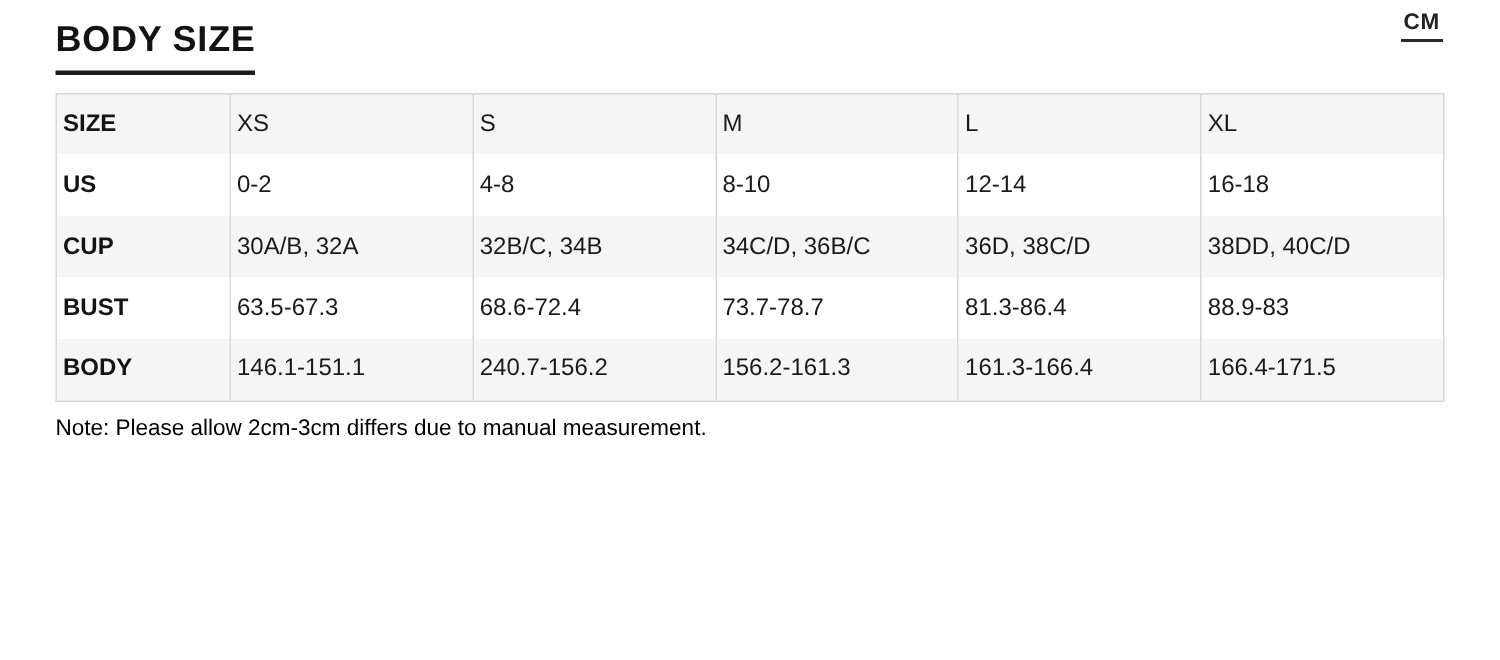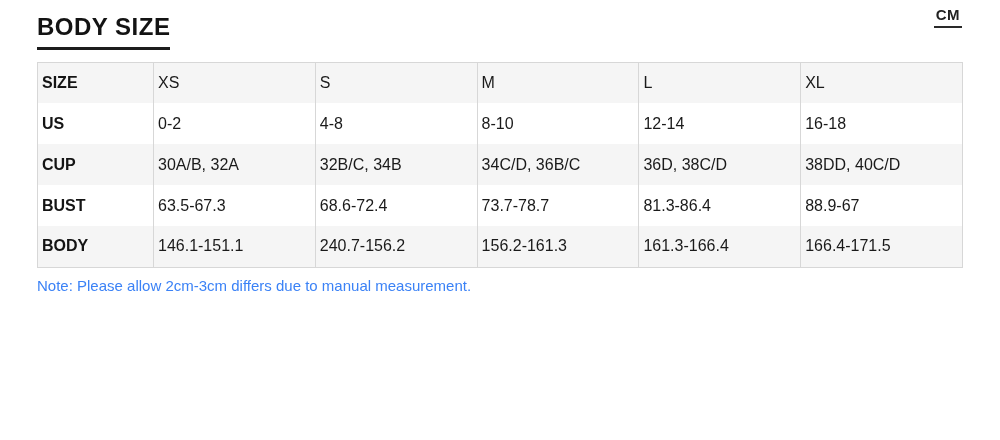--- a/index.html
+++ b/index.html
@@ -58,21 +58,21 @@
     white-space: nowrap;
   }
   .size-table th:first-child, .size-table td:first-child { border-left: none; }
   .size-table .row-label { font-weight: 700; color: #141414; }
   .size-table thead tr { background: #f5f5f5; }
   .size-table tbody tr:nth-child(even) { background: #f5f5f5; }
   .size-table tbody tr:nth-child(odd) { background: #ffffff; }
   .note-text {
     margin-top: 9px;
     font-size: 15px;
-    color: #3b82f6;
+    color: #000000;
   }
 </style>
 </head>
 <body>
 
 <div class="page">
 
   <div>
     <span class="page-title">BODY SIZE</span>
     <span class="unit-label">CM</span>
@@ -113,21 +113,21 @@
         <td>34C/D, 36B/C</td>
         <td>36D, 38C/D</td>
         <td>38DD, 40C/D</td>
       </tr>
       <tr>
         <td class="row-label">BUST</td>
         <td>63.5-67.3</td>
         <td>68.6-72.4</td>
         <td>73.7-78.7</td>
         <td>81.3-86.4</td>
-        <td>88.9-67</td>
+        <td>88.9-83</td>
       </tr>
       <tr>
         <td class="row-label">BODY</td>
         <td>146.1-151.1</td>
         <td>240.7-156.2</td>
         <td>156.2-161.3</td>
         <td>161.3-166.4</td>
         <td>166.4-171.5</td>
       </tr>
     </tbody>

